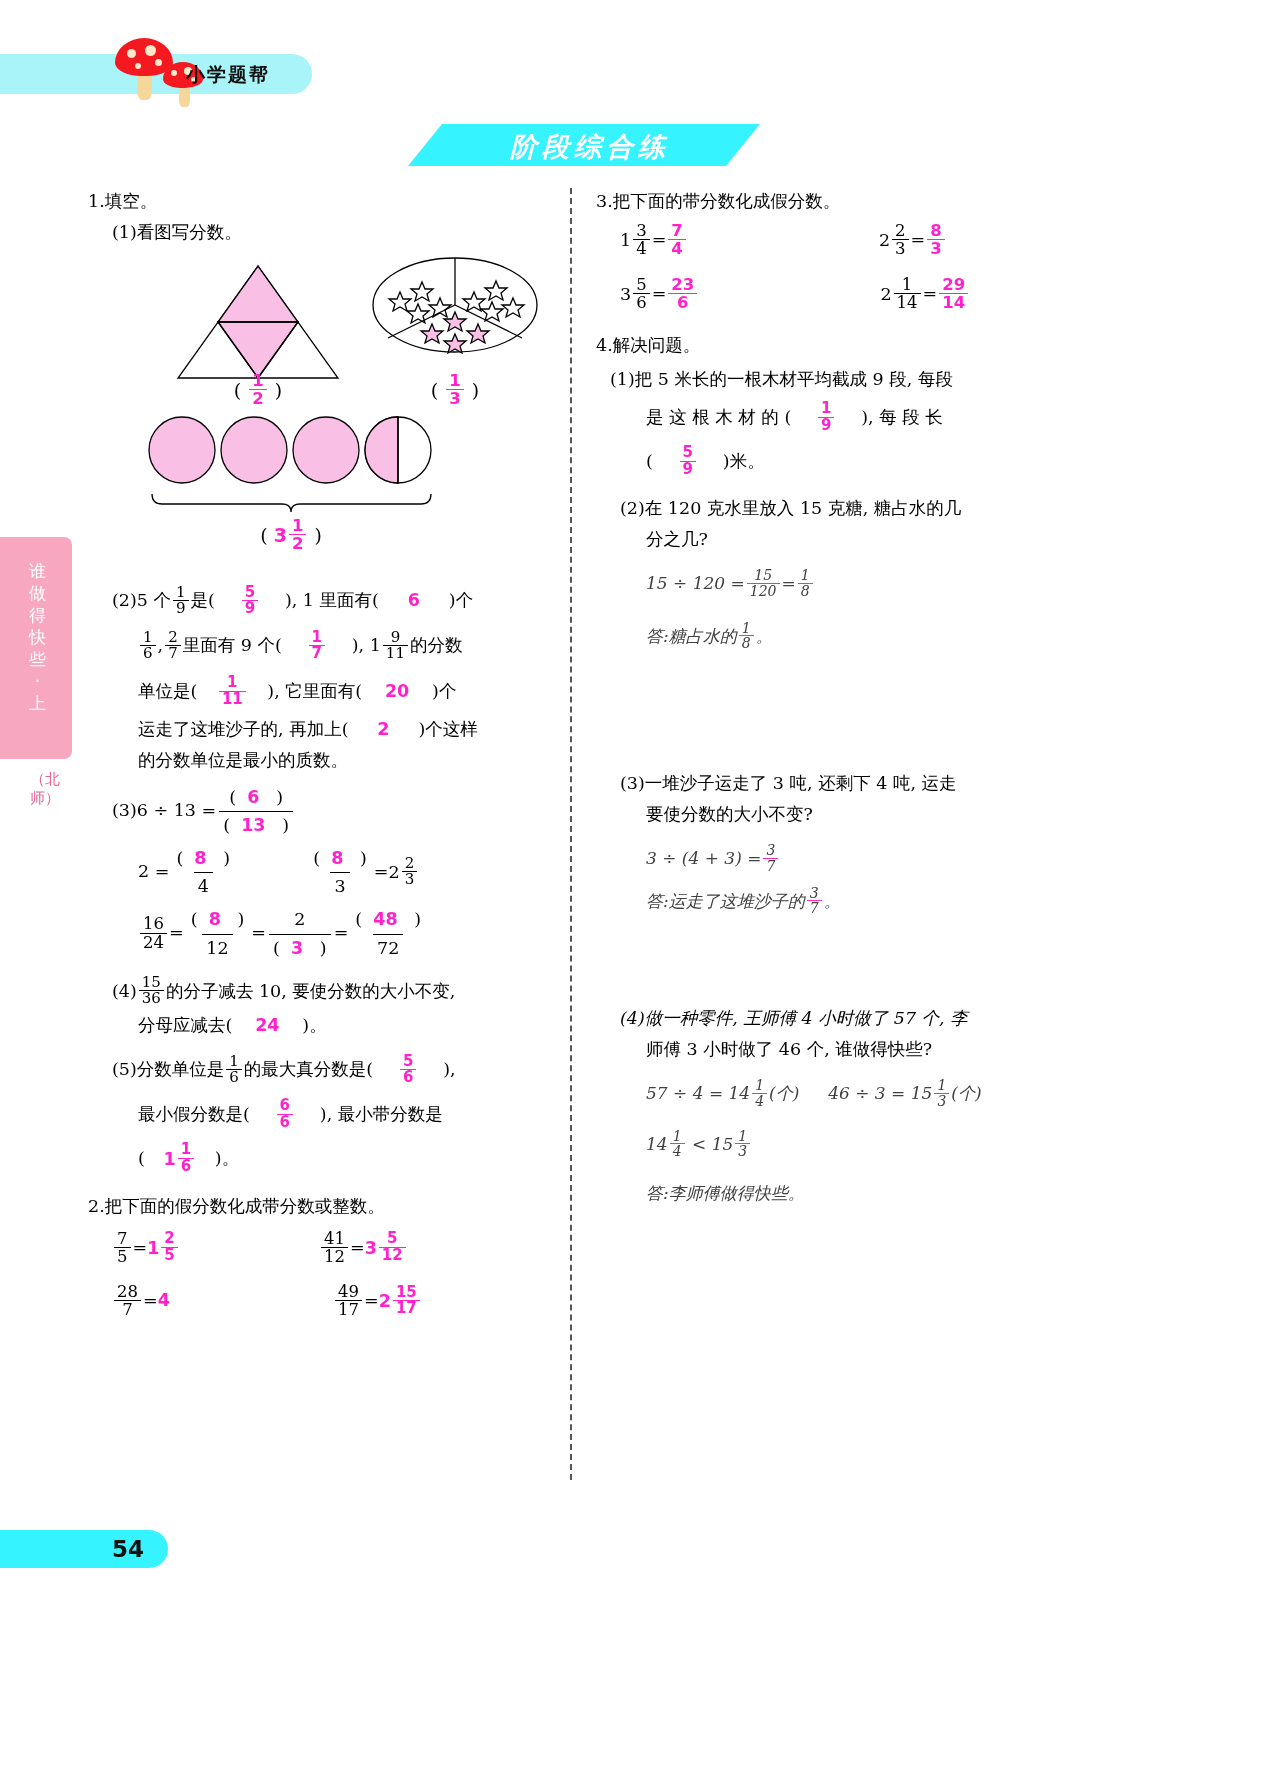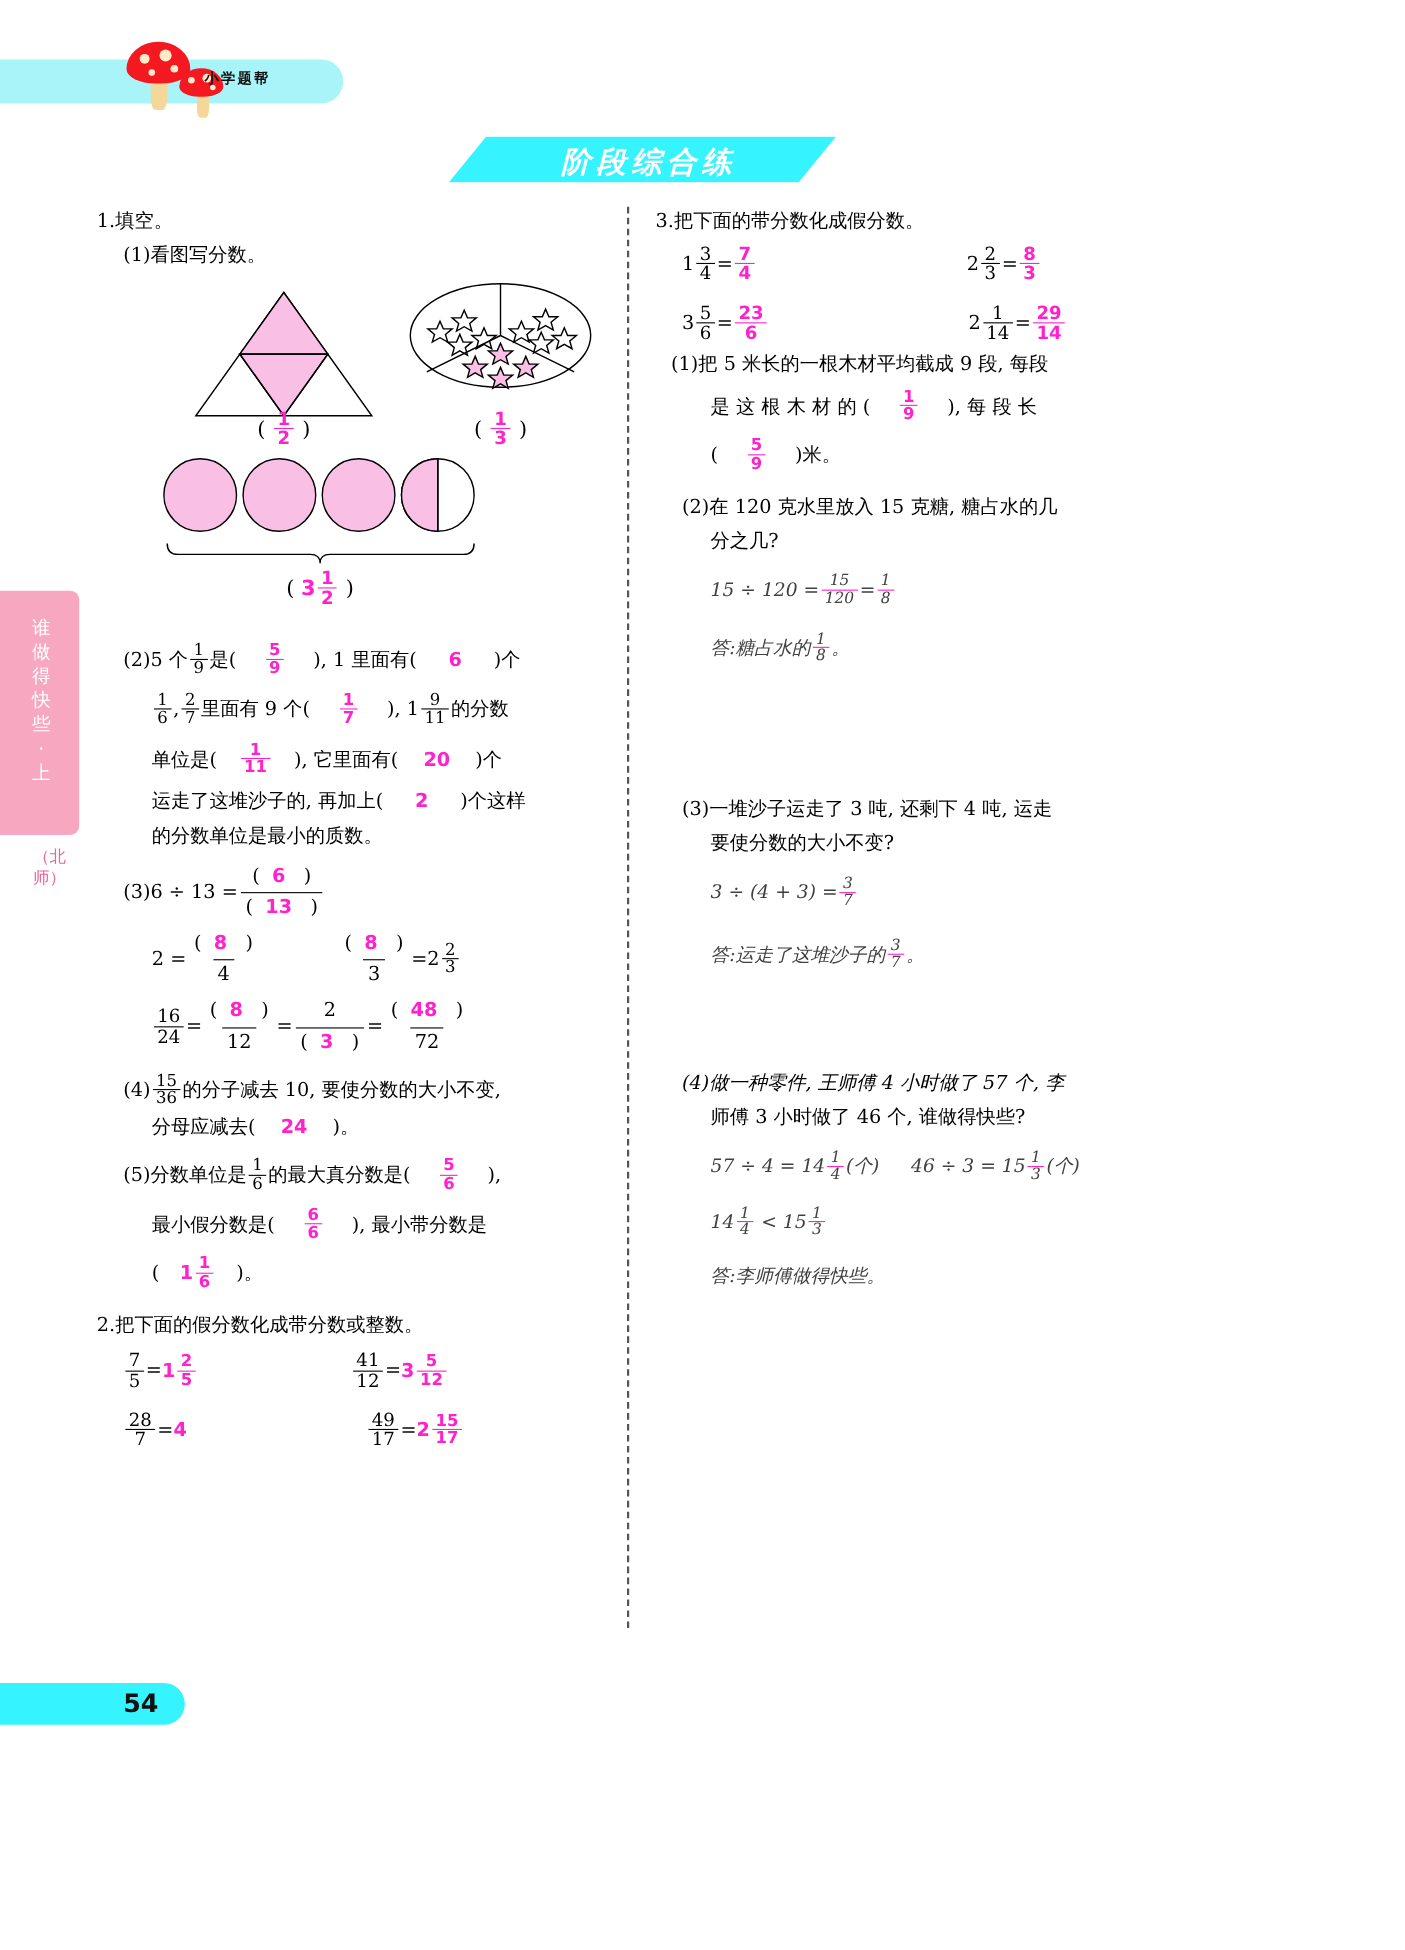--- a/index.html
+++ b/index.html
@@ -13,21 +13,21 @@
   }
   .ans{color:#ff22cc;font-weight:bold;font-family:"DejaVu Sans","Liberation Sans",sans-serif;}
 
   
   #header-bar{
     position:absolute;left:0;top:54px;width:312px;height:40px;
     background:#a8f4f8;border-radius:0 20px 20px 0;
   }
   #header-title{
     position:absolute;left:186px;top:62px;
-    font-size:13px;letter-spacing:2px;font-weight:bold;
+    font-size:19px;letter-spacing:2px;font-weight:bold;
     font-family:"DejaVu Sans","Liberation Sans",sans-serif;color:#111;
   }
   .mushroom{position:absolute;}
   .mush-cap{position:absolute;border-radius:50% 50% 45% 45%/65% 65% 35% 35%;background:#f41820;}
   .mush-stem{position:absolute;background:#f5d79a;border-radius:40% 40% 30% 30%;}
   .dot{position:absolute;background:#ffe9c9;border-radius:50%;}
 
   
   #banner{
     position:absolute;left:408px;top:124px;width:352px;height:42px;
@@ -446,20 +446,23 @@
       <span class="fr big">
         <span class="num">1</span>
         <span class="den">14</span>
       </span>
     </span><span>=</span><span class="fr big ans">
       <span class="num">29</span>
       <span class="den">14</span>
     </span>
   </div>
 
+  <div class="q" style="margin-top:20px;">
+    <span>4.</span><span>解决问题。</span>
+  </div>
 
   <div class="q sub" style="margin-top:6px;margin-left:14px;">
     <span>(1)</span><span>把 5 米长的一根木材平均截成 9 段, 每段</span>
   </div>
   <div class="q indent2" style="line-height:2.3;">
     <span>是 这 根 木 材 的 (</span><span class="blank"><span class="fr ans">
         <span class="num">1</span>
         <span class="den">9</span>
       </span></span><span>), 每 段 长</span>
   </div>
@@ -497,21 +500,21 @@
   </div>
   <div class="q indent2">
     <span>要使分数的大小不变?</span>
   </div>
   <div class="q indent2 hand" style="margin-top:16px;">
     <span>3 ÷ (4 + 3) =</span><span class="fr">
       <span class="num">3</span>
       <span class="den">7</span>
     </span>
   </div>
-  <div class="q indent2 hand" style="margin-top:26px;">
+  <div class="q indent2 hand" style="margin-top:12px;">
     <span>答:运走了这堆沙子的</span><span class="fr">
       <span class="num">3</span>
       <span class="den">7</span>
     </span><span>。</span>
   </div>
 
   <div class="q sub" style="margin-top:88px;font-style:italic;">
     <span>(4)</span><span>做一种零件, 王师傅 4 小时做了 57 个, 李</span>
   </div>
   <div class="q indent2">

